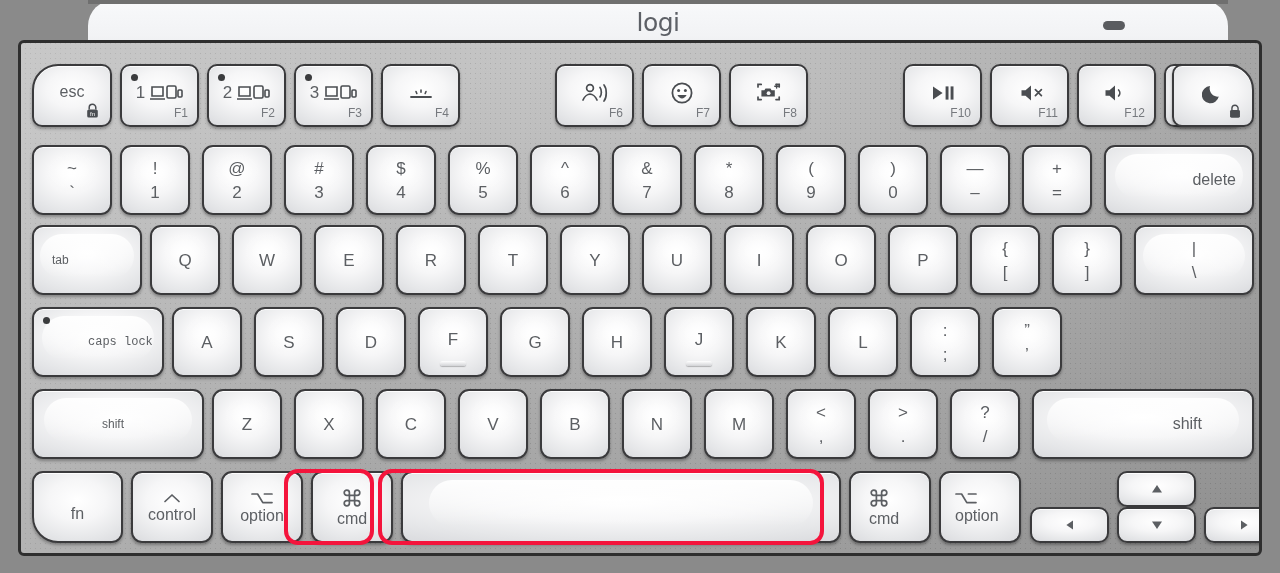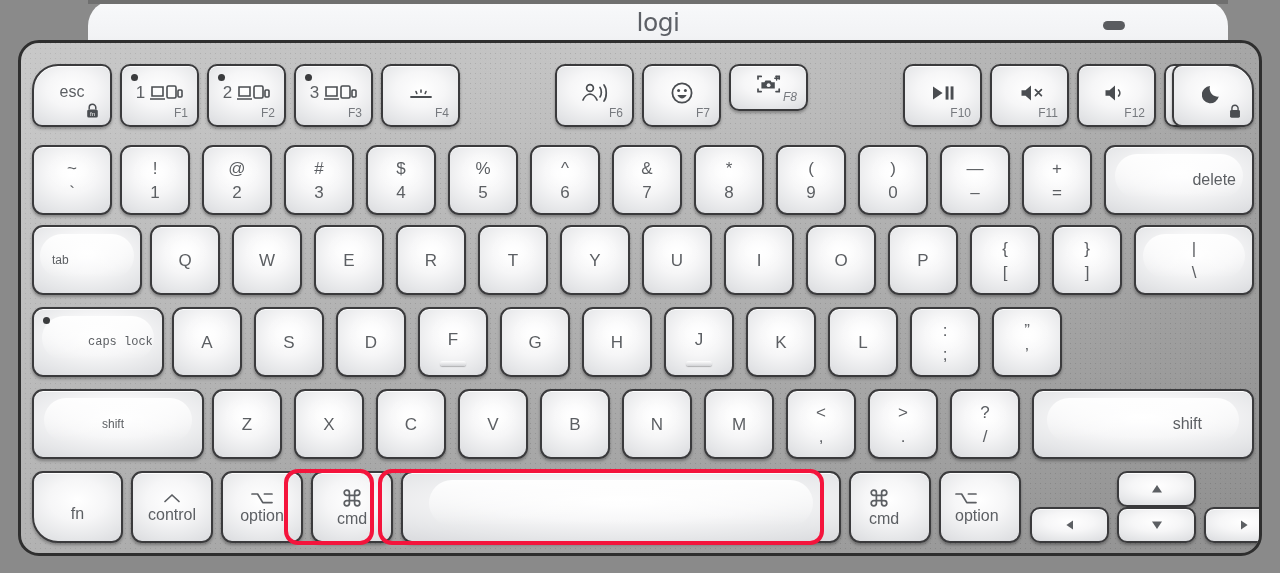--- a/index.html
+++ b/index.html
@@ -62,21 +62,21 @@
     background: #5a5c60;
   }
 
   
   .kb-body {
     position: absolute;
     left: 18px;
     top: 40px;
     width: 1244px;
     height: 516px;
-    border-radius: 21px;
+    border-radius: 6px;
     border: 3px solid #2e2e2e;
     background:
       radial-gradient(130% 100% at 50% 0%, #c9c9c9 0%, #b6b6b6 45%, #a4a4a4 100%);
     box-sizing: border-box;
     overflow: hidden;
   }
   
   .kb-body::before {
     content: "";
     position: absolute;
@@ -357,21 +357,21 @@
         <svg width="24" height="24" viewBox="0 0 24 24">
           <circle cx="12" cy="12" r="9.6" fill="none" stroke="#4a4d51" stroke-width="1.8"></circle>
           <circle cx="8.6" cy="9.4" r="1.5" fill="#4a4d51"></circle>
           <circle cx="15.4" cy="9.4" r="1.5" fill="#4a4d51"></circle>
           <path d="M7.4 14c1.2 2.4 3 3.4 4.6 3.4s3.4-1 4.6-3.4z" fill="#4a4d51"></path>
         </svg>
       </span>
       <span class="ftag">F7</span>
     </div>
 
-    <div class="key fnkey" style="left:708px; top:21px; width:79px; height:47px;font-style:italic;">
+    <div class="key fnkey" style="left:708px; top:21px; width:79px; height:63px;">
       <span class="fglyph">
         <svg width="28" height="24" viewBox="0 0 28 24">
           <path d="M3 6V3.4h3.2M24.2 6V3.4H21M3 16v2.6h3.2M24.2 16v2.6H21" fill="none" stroke="#4a4d51" stroke-width="1.7" stroke-linecap="round"></path>
           <path d="M6.4 9.2h3l1.1-1.6h5l1.1 1.6h3.2v6.2H6.4z" fill="#4a4d51"></path>
           <circle cx="13.6" cy="12.2" r="1.9" fill="#f6f6f7"></circle>
           <path d="M21.6 3.4v3.6M19.8 5.2h3.6" stroke="#4a4d51" stroke-width="1.5" stroke-linecap="round"></path>
         </svg>
       </span>
       <span class="ftag">F8</span>
     </div>

